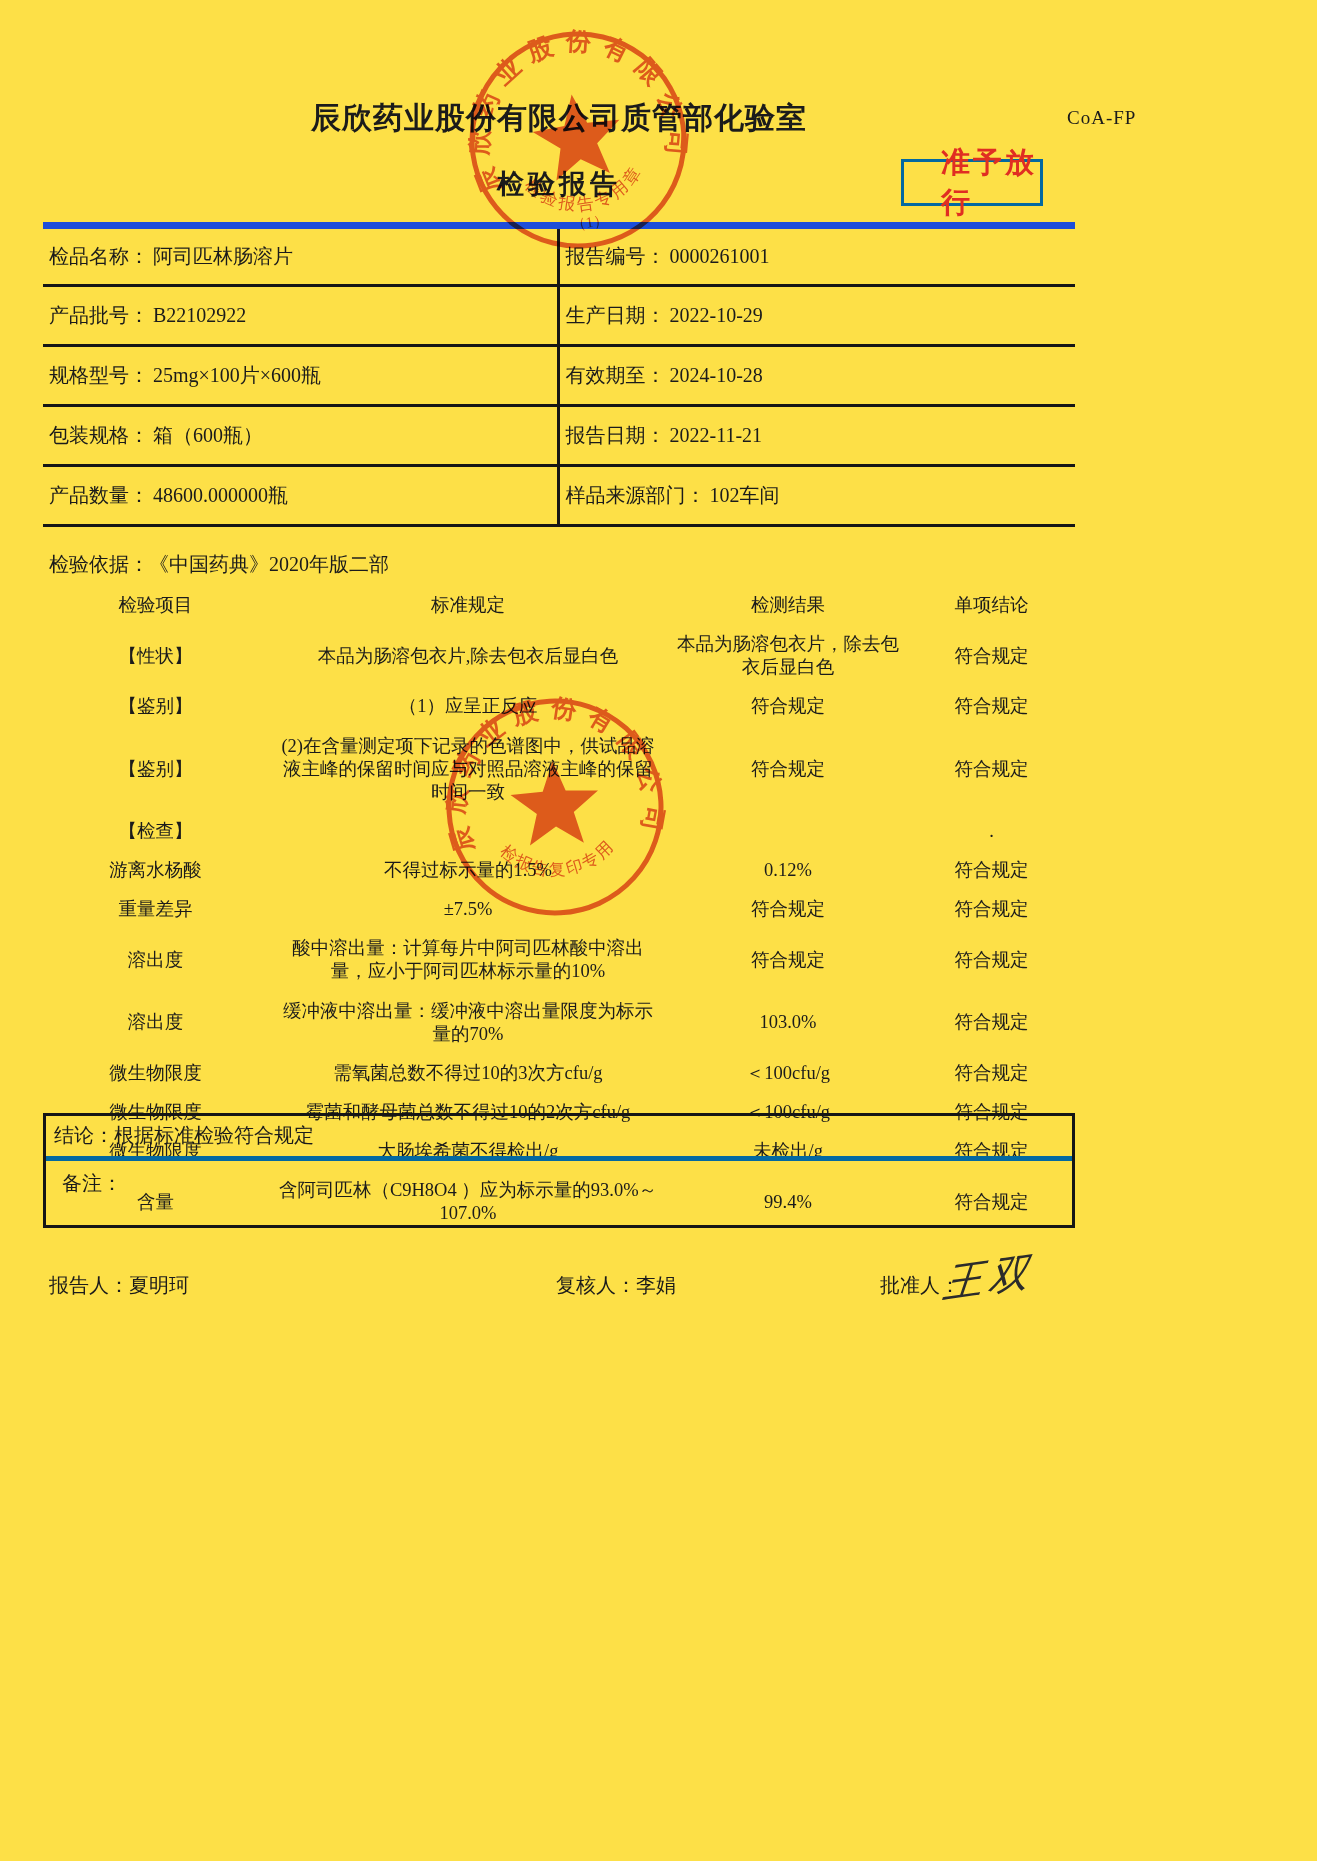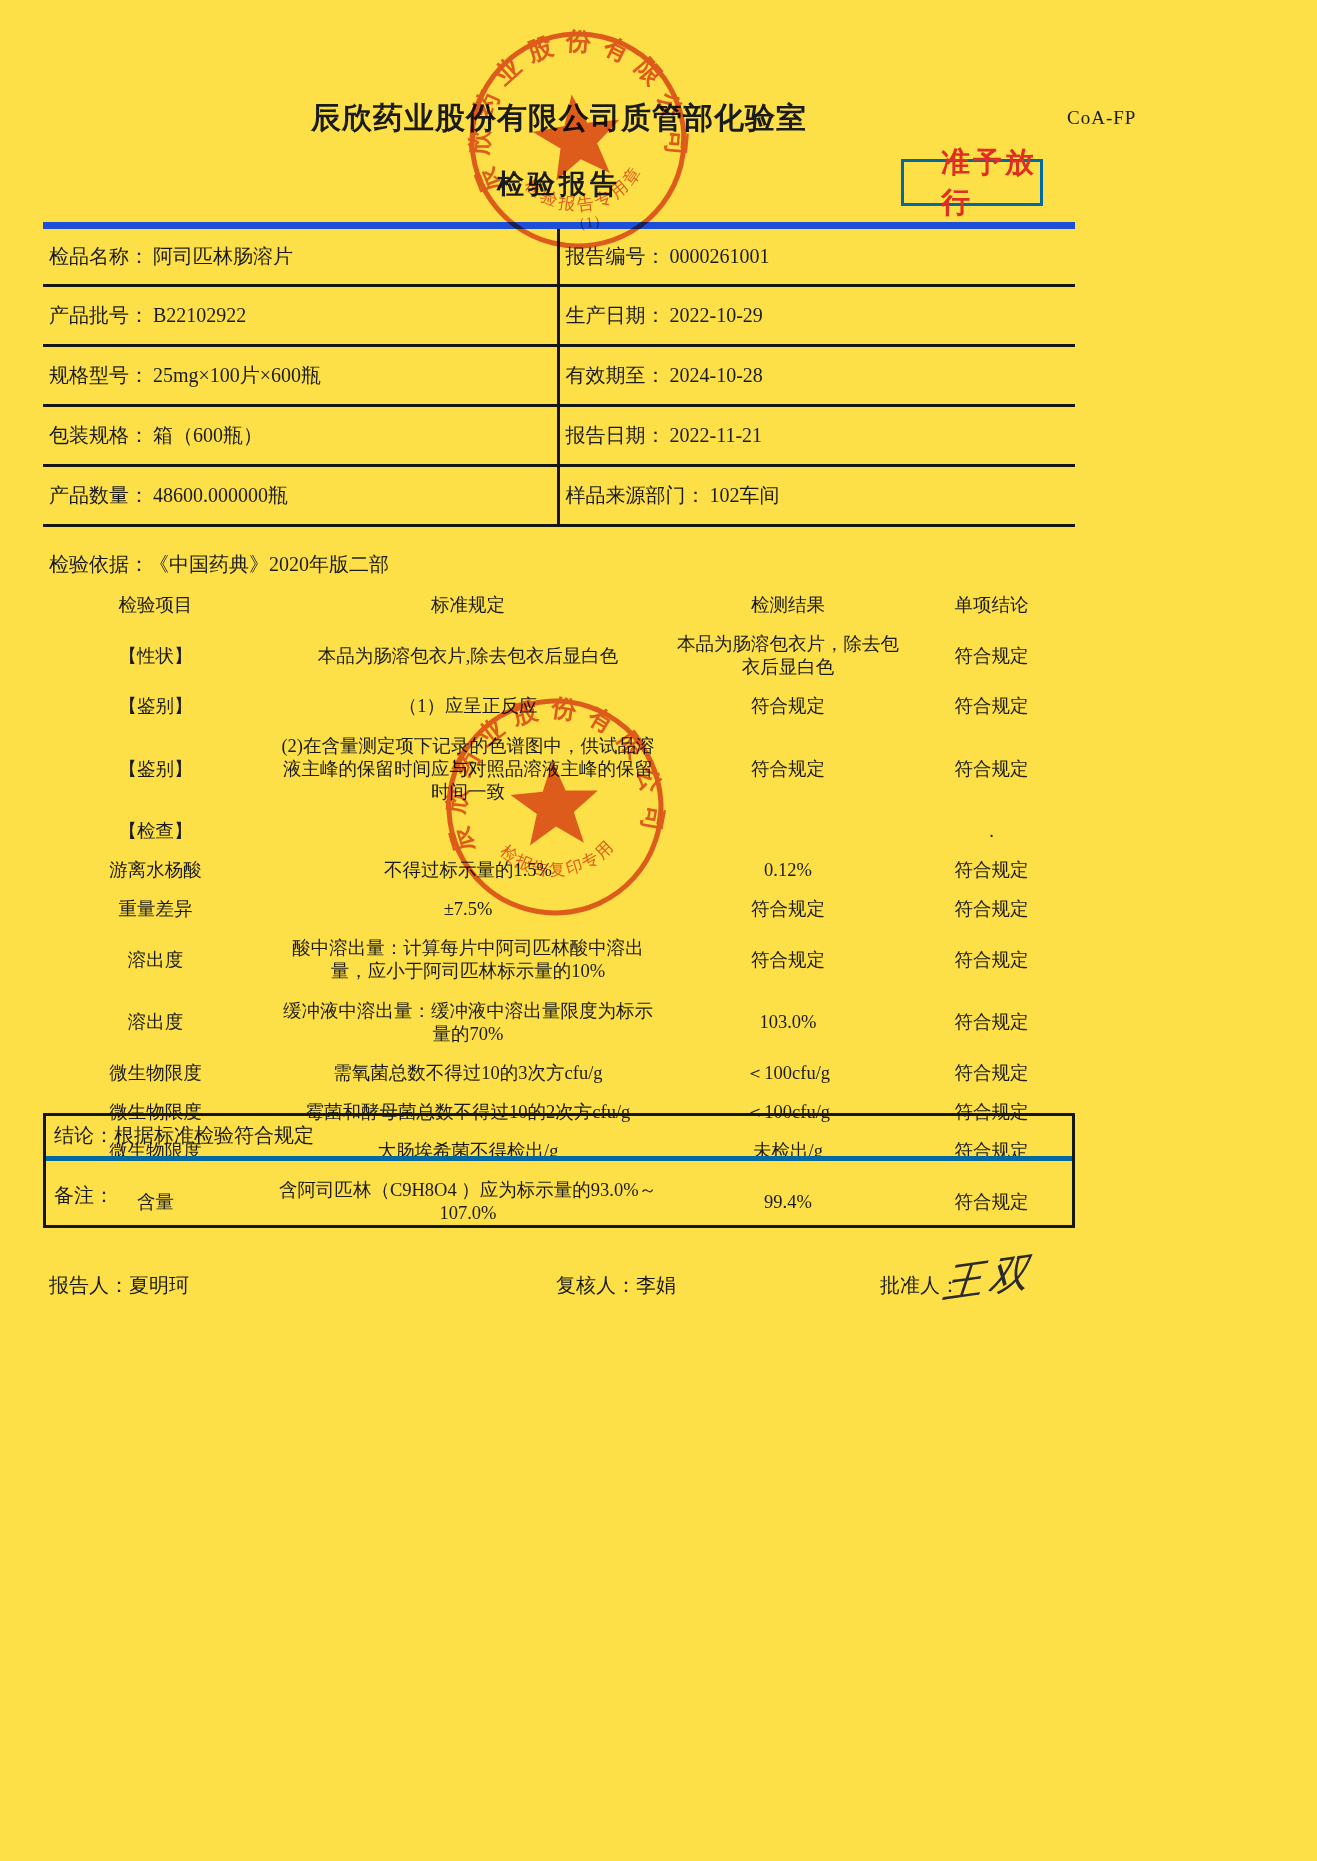--- a/index.html
+++ b/index.html
@@ -47,21 +47,21 @@
     text-align:center; vertical-align:middle; padding:8px 6px;
     font-weight:normal; line-height:1.25;
   }
   .col-item { width:225px; } .col-std { width:400px; }
   .col-res  { width:240px; } .col-con { width:167px; }
   .conclusion-box {
     position:absolute; top:1113px; left:43px; width:1032px; height:115px;
     border:3px solid #161616; font-size:20px;
   }
   .conclusion-row { padding:6px 8px 7px 8px; border-bottom:5px solid #0369a1; }
-  .remark-row { padding:9px 8px;margin-top:12px; }
+  .remark-row { padding:9px 16px; }
   .footer { position:absolute; top:1272px; left:43px; width:1200px; font-size:20px; height:80px; }
   .f-rep { position:absolute; left:6px; top:0; }
   .f-rev { position:absolute; left:513px; top:0; }
   .f-app { position:absolute; left:837px; top:0; }
   .signature {
     position:absolute; left:900px; top:-22px; font-size:40px; color:#2b2b2b;
     font-style:italic; transform:rotate(-8deg) skewX(-14deg);
     font-family:"DejaVu Serif","Liberation Serif",serif; letter-spacing:6px;
   }
   .stamp { position:absolute; mix-blend-mode:multiply; opacity:0.82; }

